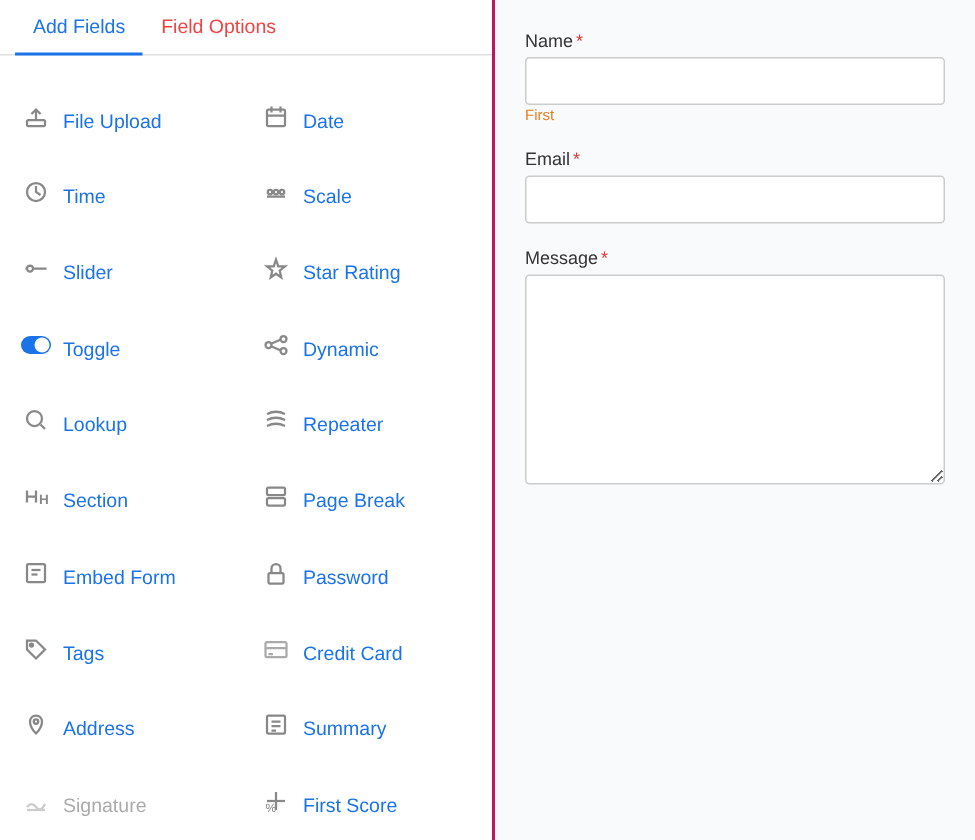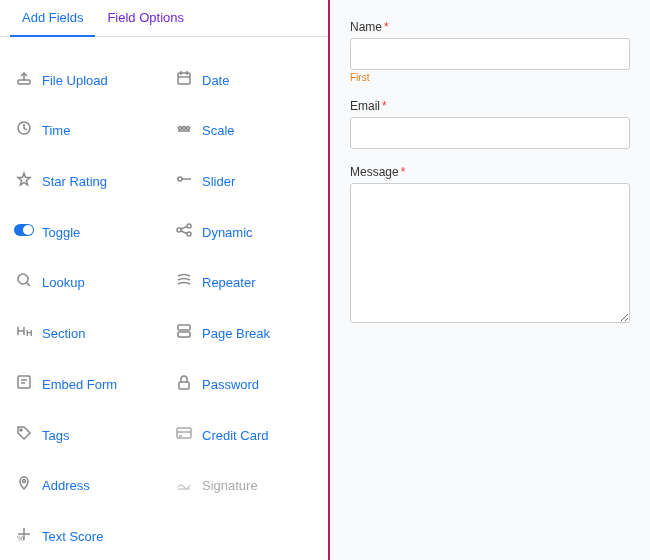--- a/index.html
+++ b/index.html
@@ -17,21 +17,21 @@
     .tabs {
       display: flex;
       border-bottom: 1px solid #e0e0e0;
       padding: 0 10px;
     }
 
     .tab {
       padding: 10px 12px;
       cursor: pointer;
       font-size: 13px;
-      color: #6d28d9;
+      color: #ef4444;
       border-bottom: 2px solid transparent;
       margin-bottom: -1px;
     }
 
     .tab.active {
       color: #1a73e8;
       border-bottom: 2px solid #1a73e8;
     }
 
     .fields-grid {
@@ -185,35 +185,35 @@
           <circle cx="12" cy="8" r="1.5"></circle>
           <line x1="2" y1="11" x2="14" y2="11"></line>
         </svg>
       </div>
       <span>Scale</span>
     </div>
 
     <div class="field-item">
       <div class="field-icon">
         <svg width="16" height="16" viewBox="0 0 16 16" fill="none" stroke="#888" stroke-width="1.5">
-          <polygon points="8,2 9.5,6.5 14,6.5 10.5,9.5 11.5,14 8,11.5 4.5,14 5.5,9.5 2,6.5 6.5,6.5"></polygon>
-        </svg>
-      </div>
-      <span>Star Rating</span>
-    </div>
-
-    <div class="field-item">
-      <div class="field-icon">
-        <svg width="16" height="16" viewBox="0 0 16 16" fill="none" stroke="#888" stroke-width="1.5">
           <circle cx="4" cy="8" r="2"></circle>
           <line x1="1" y1="8" x2="2" y2="8"></line>
           <line x1="6" y1="8" x2="15" y2="8"></line>
         </svg>
       </div>
       <span>Slider</span>
+    </div>
+
+    <div class="field-item">
+      <div class="field-icon">
+        <svg width="16" height="16" viewBox="0 0 16 16" fill="none" stroke="#888" stroke-width="1.5">
+          <polygon points="8,2 9.5,6.5 14,6.5 10.5,9.5 11.5,14 8,11.5 4.5,14 5.5,9.5 2,6.5 6.5,6.5"></polygon>
+        </svg>
+      </div>
+      <span>Star Rating</span>
     </div>
 
     <div class="field-item">
       <div class="field-icon">
         <svg width="20" height="12" viewBox="0 0 20 12">
           <rect x="0" y="0" width="20" height="12" rx="6" fill="#1a73e8"></rect>
           <circle cx="14" cy="6" r="5" fill="white"></circle>
         </svg>
       </div>
       <span>Toggle</span>
@@ -320,40 +320,51 @@
     <div class="field-item">
       <div class="field-icon">
         <svg width="16" height="16" viewBox="0 0 16 16" fill="none" stroke="#888" stroke-width="1.5">
           <path d="M8 2 a4 4 0 0 1 4 4 c0 4 -4 8 -4 8 s-4 -4 -4 -8 a4 4 0 0 1 4 -4z"></path>
           <circle cx="8" cy="6" r="1.5"></circle>
         </svg>
       </div>
       <span>Address</span>
     </div>
 
+    <div class="field-item">
+      <div class="field-icon">
+        <svg width="16" height="16" viewBox="0 0 16 16" fill="none" stroke="#888" stroke-width="1.5">
+          <rect x="2" y="2" width="12" height="12" rx="1"></rect>
+          <line x1="5" y1="6" x2="11" y2="6"></line>
+          <line x1="5" y1="9" x2="11" y2="9"></line>
+          <line x1="5" y1="12" x2="8" y2="12"></line>
+        </svg>
+      </div>
+      <span>Summary</span>
+    </div>
 
     <div class="field-item disabled">
       <div class="field-icon">
         <svg width="16" height="16" viewBox="0 0 16 16" fill="none" stroke="#ccc" stroke-width="1.5">
           <path d="M2 12 Q5 8 8 12 Q11 16 14 10"></path>
           <line x1="2" y1="14" x2="14" y2="14"></line>
         </svg>
       </div>
       <span>Signature</span>
     </div>
 
     <div class="field-item">
       <div class="field-icon">
         <svg width="16" height="16" viewBox="0 0 16 16" fill="none" stroke="#888" stroke-width="1.5">
           <line x1="2" y1="8" x2="14" y2="8"></line>
           <line x1="8" y1="2" x2="8" y2="14"></line>
           <text x="1" y="15" font-size="8" fill="#888" stroke="none">%</text>
         </svg>
       </div>
-      <span>Text Score</span>
+      <span>First Score</span>
     </div>
 
   </div>
 </div>
 
 <div class="right-panel">
 
   <div class="form-field">
     <label class="form-label">
       <span>Name</span><span class="required-star">*</span>

